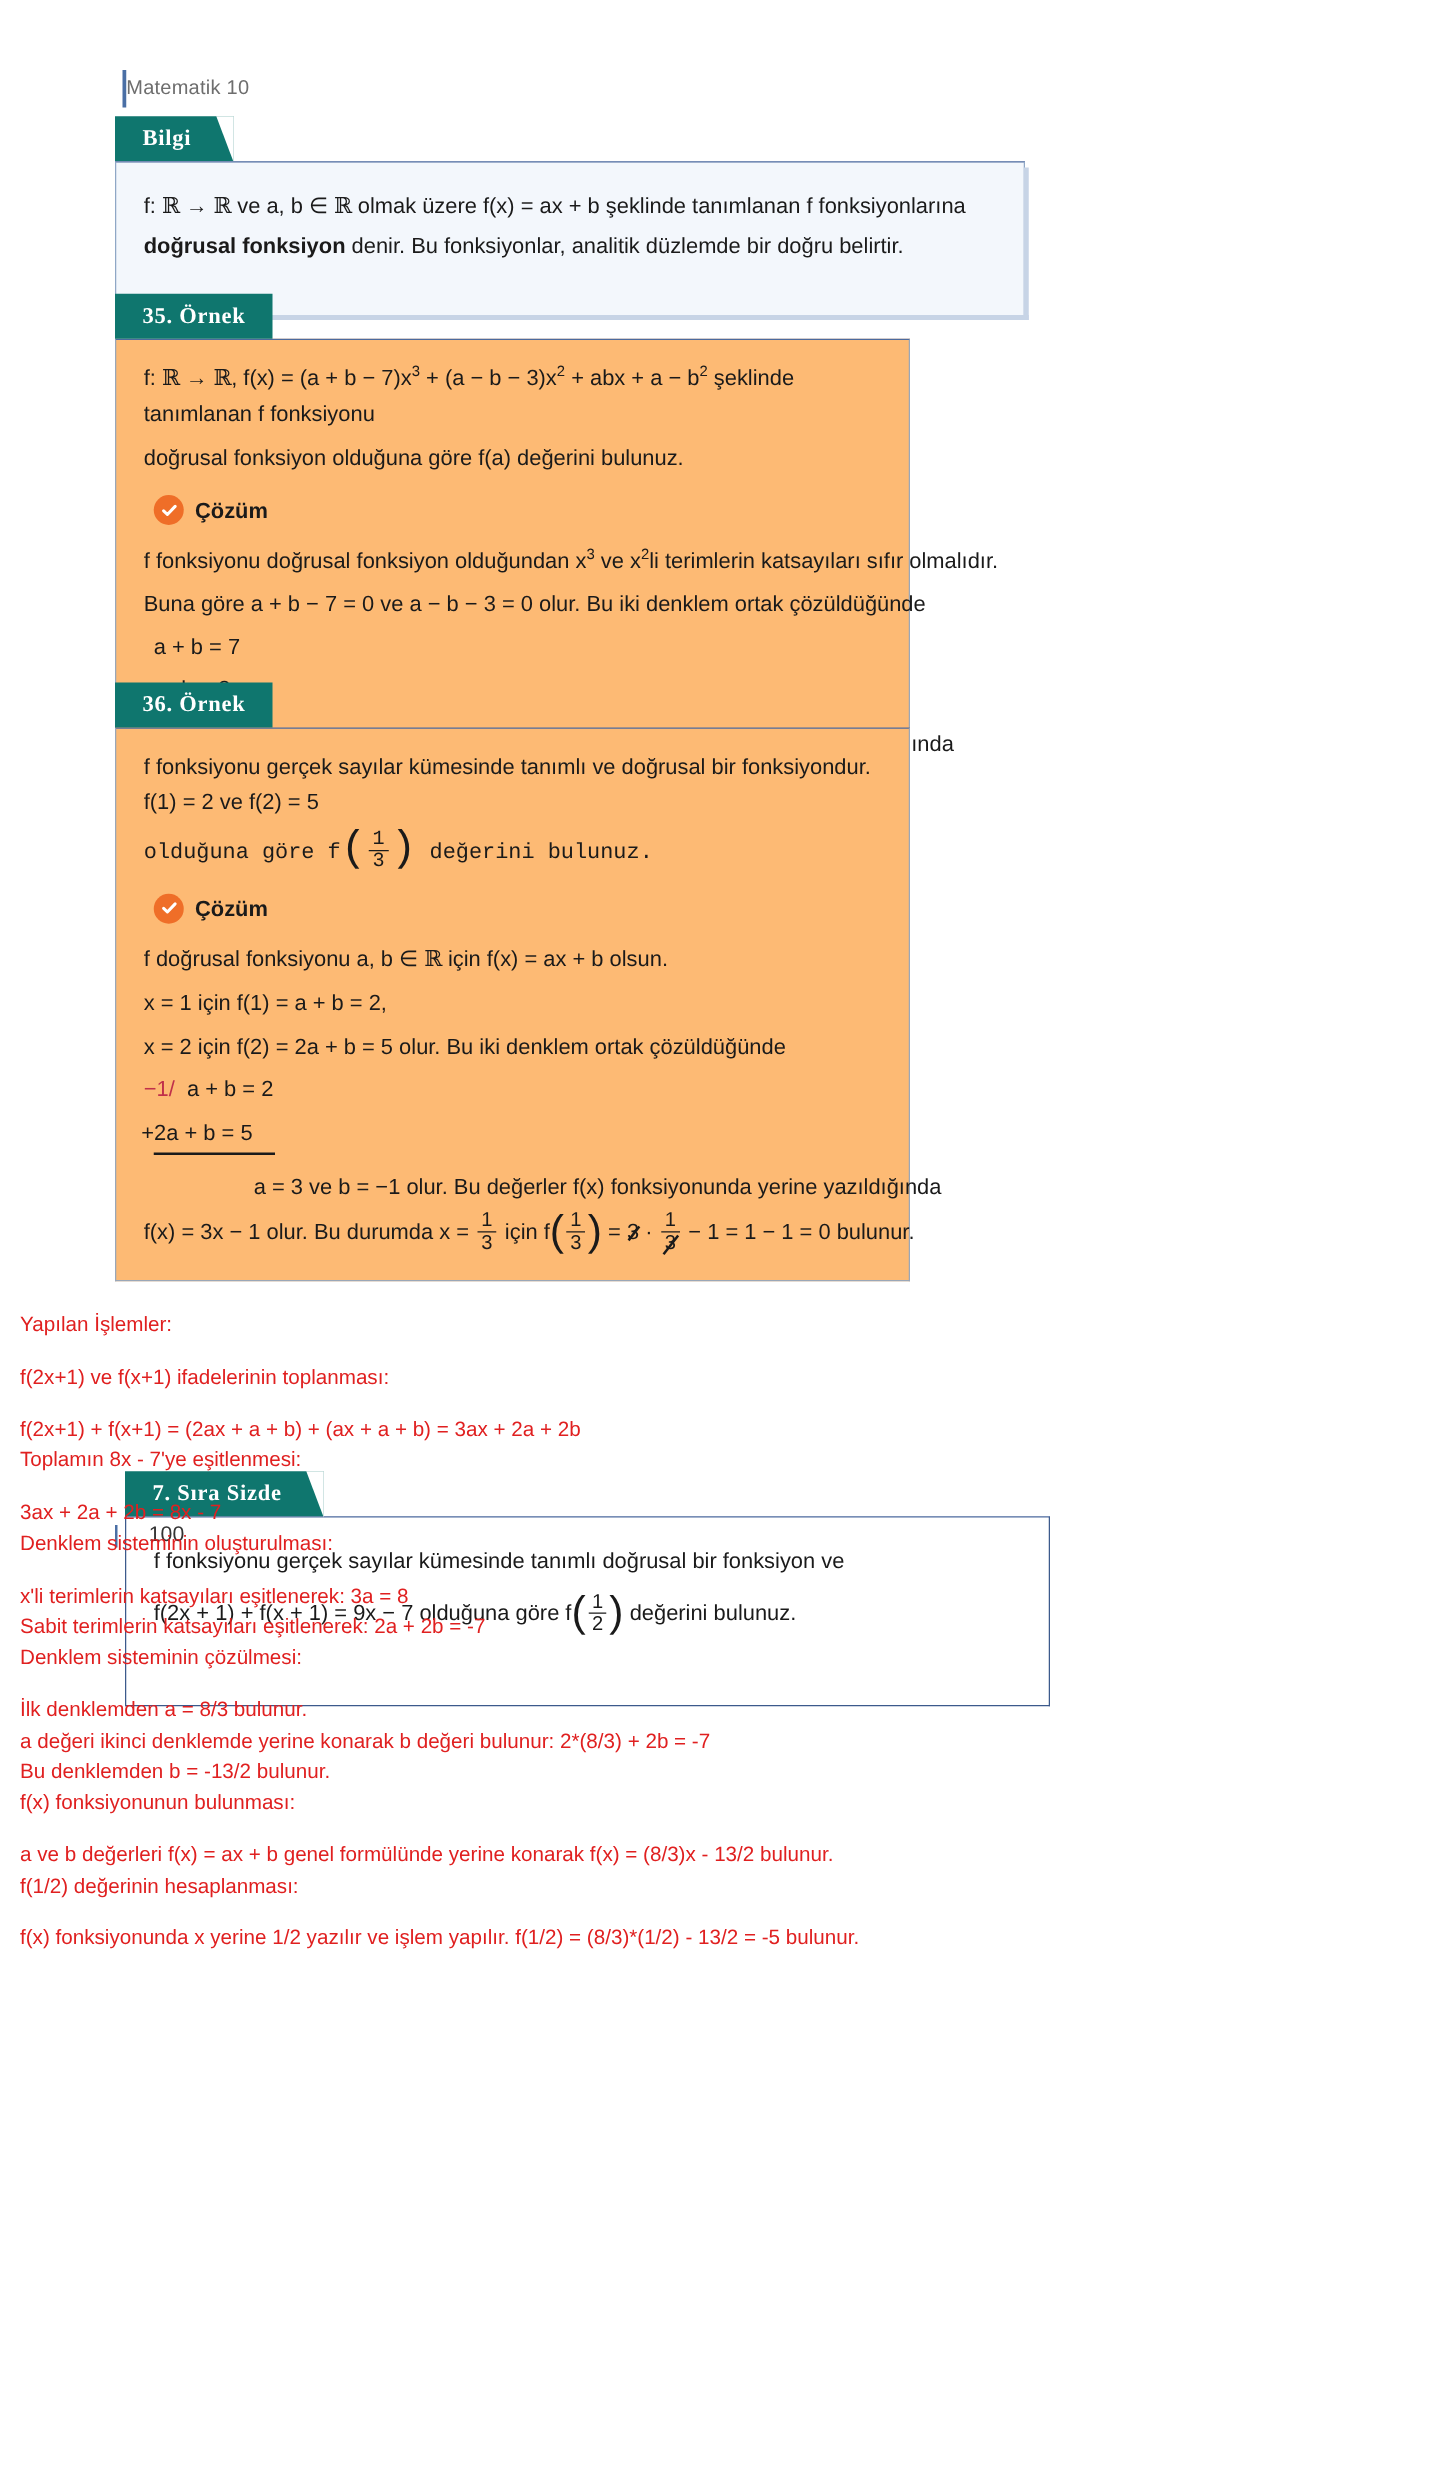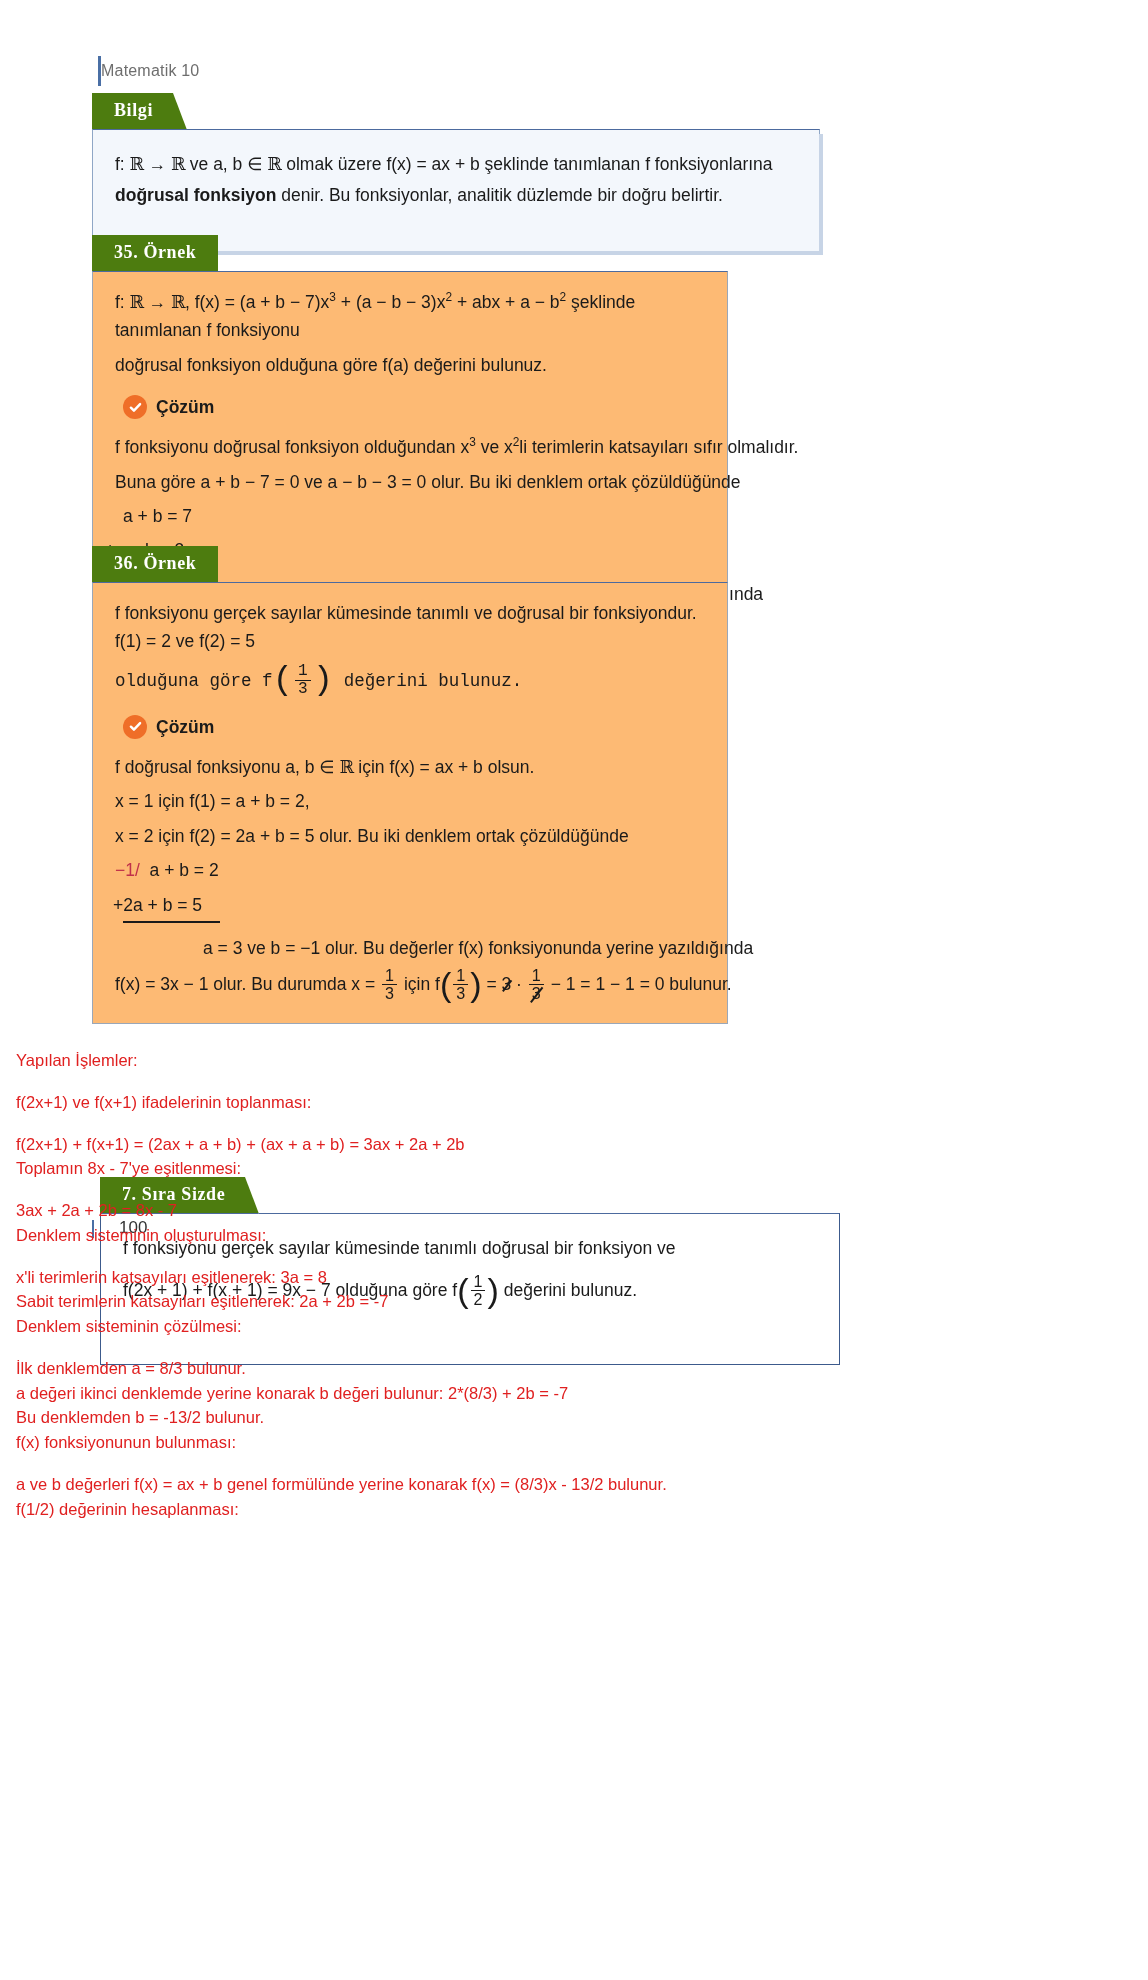--- a/index.html
+++ b/index.html
@@ -33,21 +33,21 @@
   }
   .page-header .hdr-text {
     font-size: 16px;
     color: #6e6e6e;
     letter-spacing: .2px;
   }
 
   
   .tab {
     display: inline-block;
-    background: #4d7c0f;
+    background: #0f766e;
     color: #ffffff;
     font-size: 18px;
     font-weight: bold;
     letter-spacing: .6px;
     padding: 7px 22px 8px 22px;
     font-family: "Liberation Serif", serif;
   }
   .tab-folded {
     position: relative;
     padding-right: 34px;
@@ -332,13 +332,14 @@
     <p class="ln">Denklem sisteminin çözülmesi:</p>
     <div class="gap"></div>
     <p class="ln">İlk denklemden a = 8/3 bulunur.</p>
     <p class="ln">a değeri ikinci denklemde yerine konarak b değeri bulunur: 2*(8/3) + 2b = -7</p>
     <p class="ln">Bu denklemden b = -13/2 bulunur.</p>
     <p class="ln">f(x) fonksiyonunun bulunması:</p>
     <div class="gap"></div>
     <p class="ln">a ve b değerleri f(x) = ax + b genel formülünde yerine konarak f(x) = (8/3)x - 13/2 bulunur.</p>
     <p class="ln">f(1/2) değerinin hesaplanması:</p>
     <div class="gap"></div>
+    <p class="ln">f(x) fonksiyonunda x yerine 1/2 yazılır ve işlem yapılır. f(1/2) = (8/3)*(1/2) - 13/2 = -5 bulunur.</p>
   </div>
 
 </body></html>

